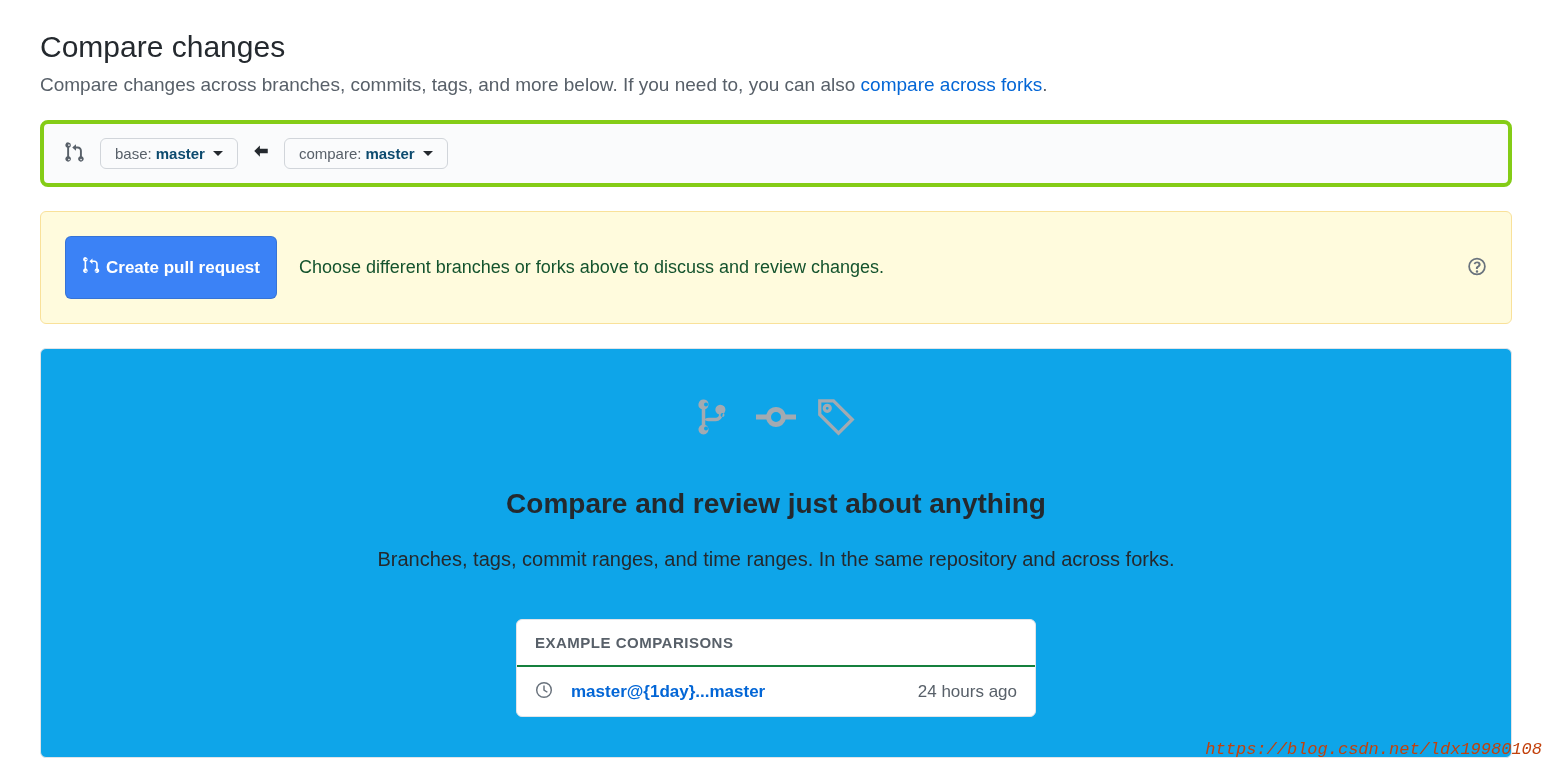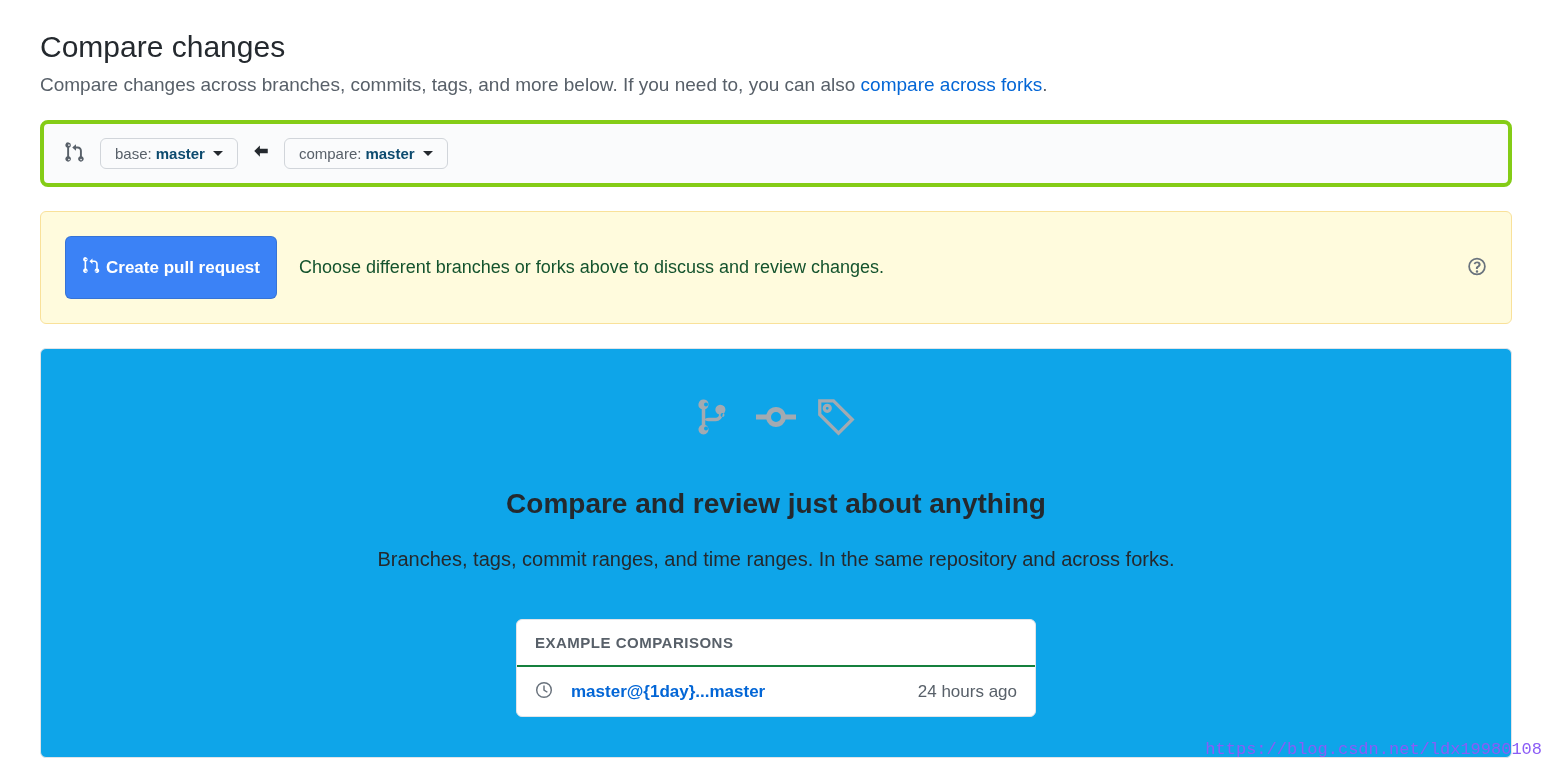--- a/index.html
+++ b/index.html
@@ -150,24 +150,25 @@
       cursor: pointer;
     }
     .example-time {
       color: #586069;
       font-size: 17px;
     }
     .watermark {
       position: fixed;
       right: 10px;
       bottom: 8px;
-      color: #8b5cf6;
+      color: #c2410c;
       font-family: "Courier New", monospace;
       font-size: 17px;
       pointer-events: none;
+      font-style: italic;
     }
   </style>
 </head>
 <body>
 
 <h1 class="page-title">Compare changes</h1>
 
 <p class="page-subtitle">
   <span>Compare changes across branches, commits, tags, and more below. If you need to, you can also </span><a href="#">compare across forks</a><span>.</span>
 </p>

